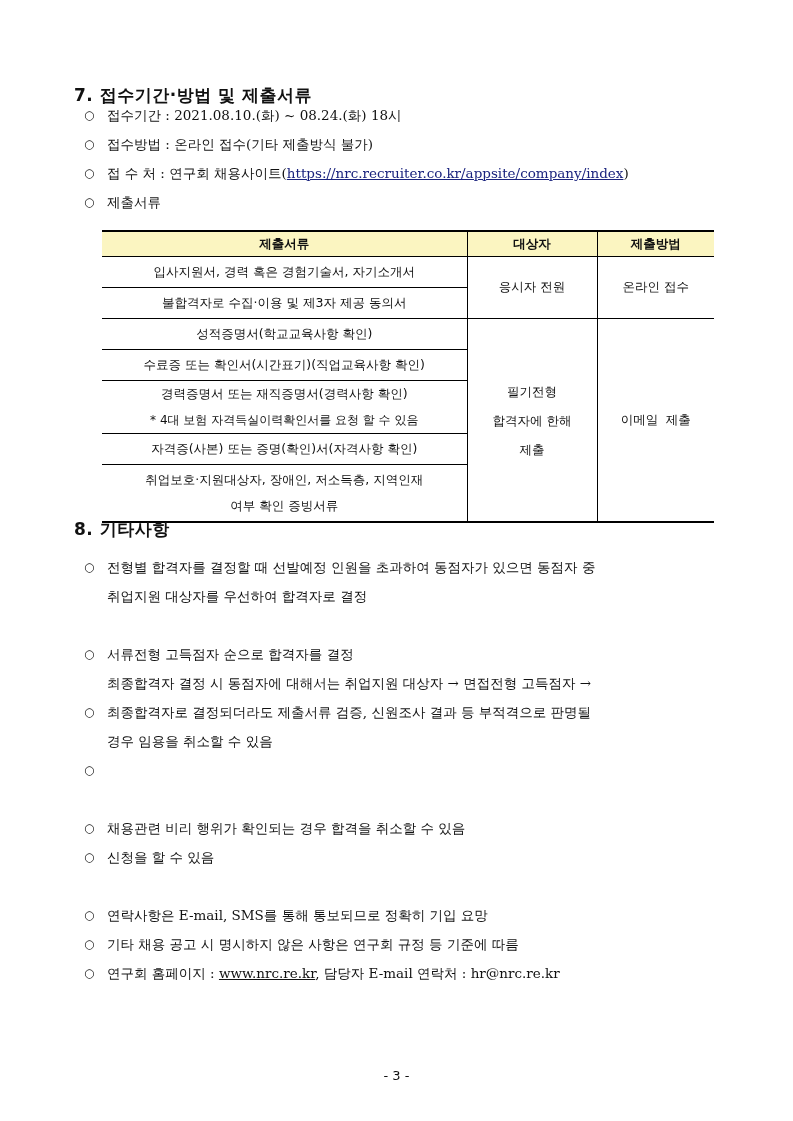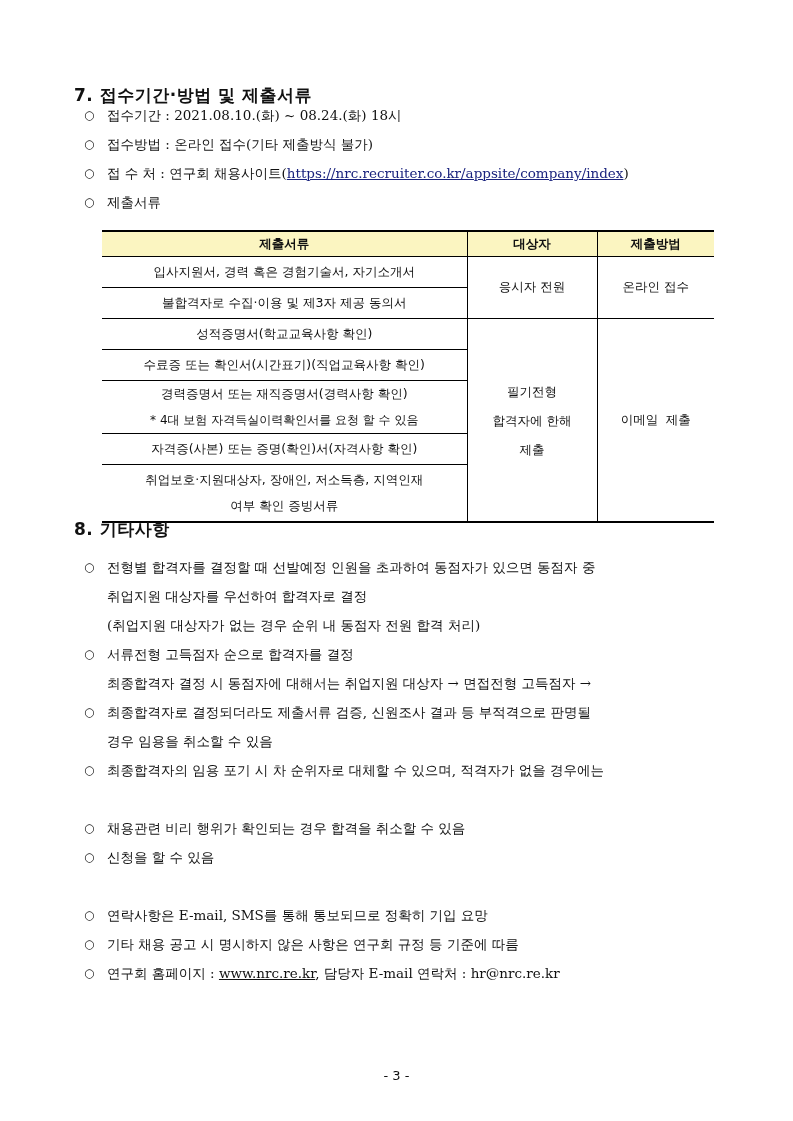--- a/index.html
+++ b/index.html
@@ -94,35 +94,33 @@
       </tr>
 </tbody>
   </table>
 
 <div class="h" style="top:510px;margin-top:8px;">8. 기타사항</div>
 
 <div class="li" style="top:553px;">
     <span class="b">○</span>
     <span class="t">전형별 합격자를 결정할 때 선발예정 인원을 초과하여 동점자가 있으면 동점자 중</span>
     <span class="t">취업지원 대상자를 우선하여 합격자로 결정</span>
-    <span class="t">(취업지원 대상자가 없는 경우 순위 내 동점자 전원 합격 처리)</span>
   </div>
 <div class="li" style="top:640px;">
     <span class="b">○</span>
     <span class="t">서류전형 고득점자 순으로 합격자를 결정</span>
     <span class="t">최종합격자 결정 시 동점자에 대해서는 취업지원 대상자 → 면접전형 고득점자 →</span>
   </div>
 <div class="li" style="top:698px;">
     <span class="b">○</span>
     <span class="t">최종합격자로 결정되더라도 제출서류 검증, 신원조사 결과 등 부적격으로 판명될</span>
     <span class="t">경우 임용을 취소할 수 있음</span>
   </div>
 <div class="li" style="top:756px;">
     <span class="b">○</span>
-    <span class="t">최종합격자의 임용 포기 시 차 순위자로 대체할 수 있으며, 적격자가 없을 경우에는</span>
   </div>
 <div class="li" style="top:814px;">
     <span class="b">○</span>
     <span class="t">채용관련 비리 행위가 확인되는 경우 합격을 취소할 수 있음</span>
   </div>
 <div class="li" style="top:843px;">
     <span class="b">○</span>
     <span class="t">신청을 할 수 있음</span>
   </div>
 <div class="li" style="top:901px;">

